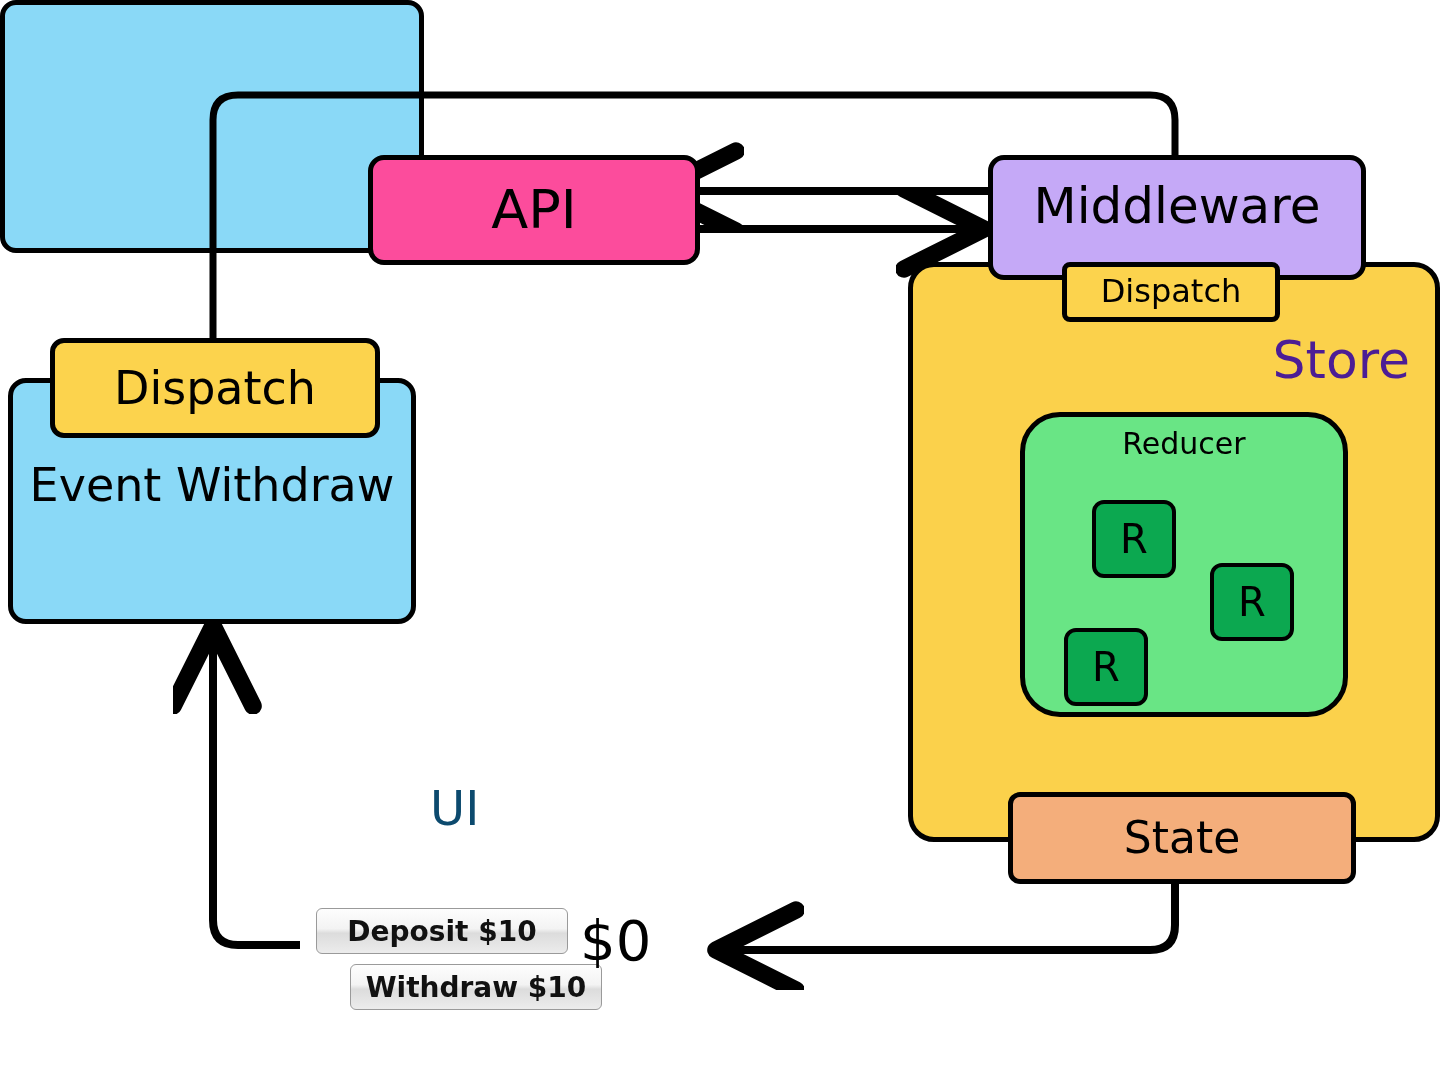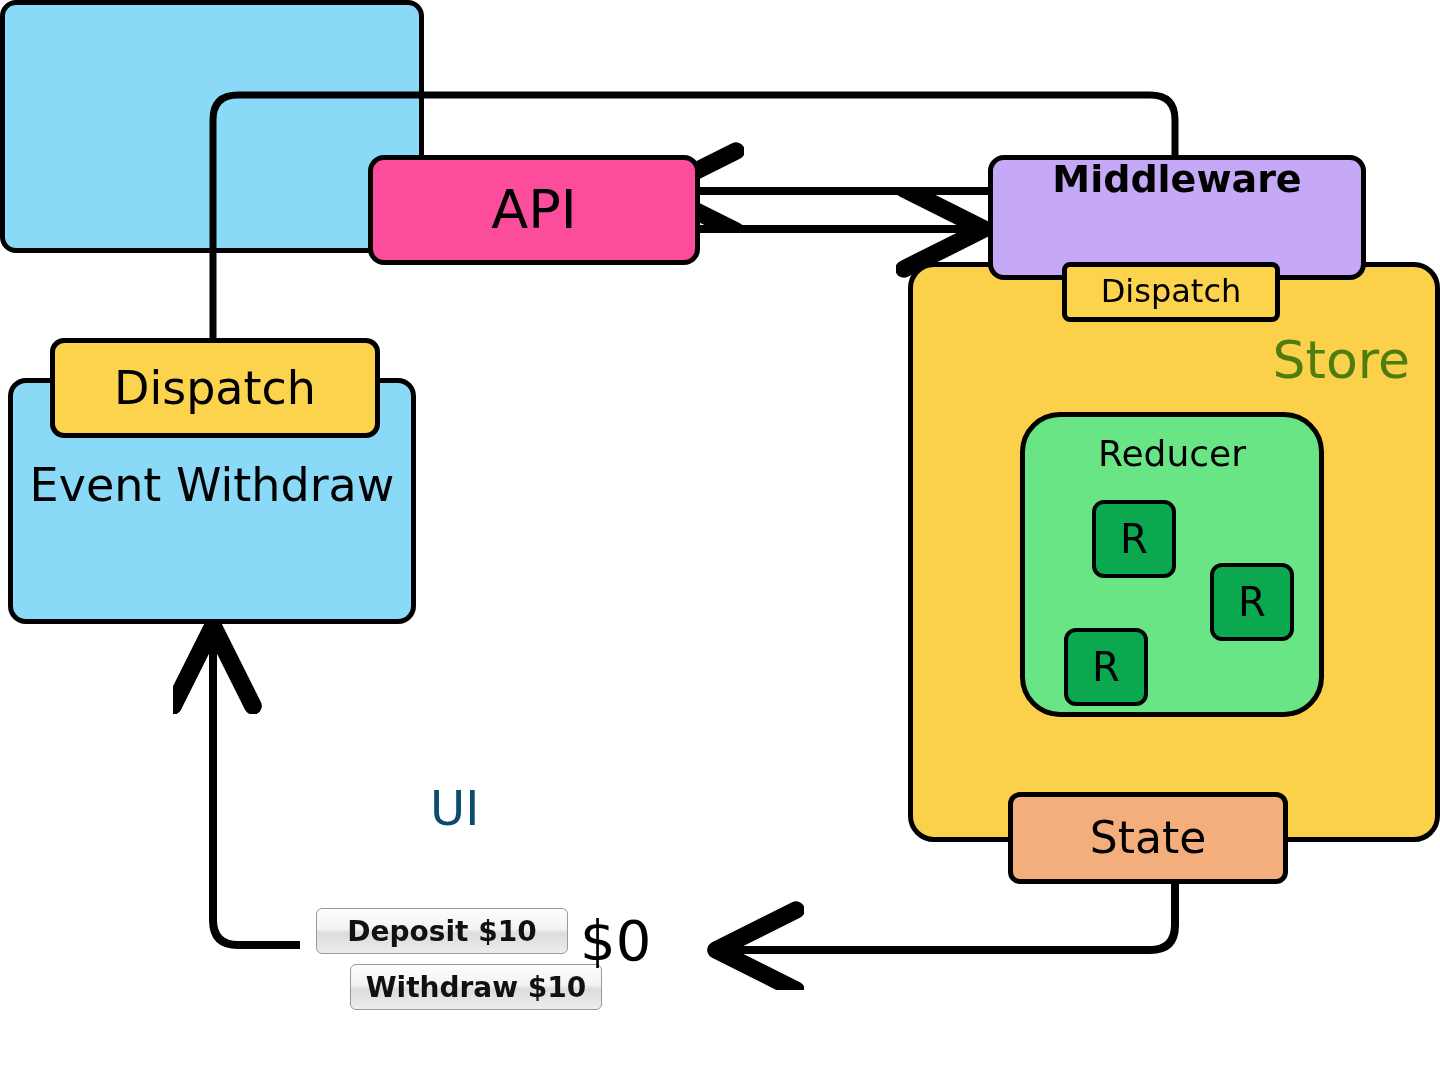--- a/index.html
+++ b/index.html
@@ -39,73 +39,73 @@
     left: 368px; top: 155px; width: 332px; height: 110px;
     background: var(--c-api);
     border-radius: 16px;
     font-size: 54px;
     z-index: 6;
   }
   .n-middleware {
     left: 988px; top: 155px; width: 378px; height: 125px;
     background: var(--c-middleware);
     border-radius: 16px;
-    font-size: 38px;
+    font-size: 50px;
     align-items: flex-start;
-    z-index: 6;
-    font-weight: bold;
+    padding-top: 20px;
+    z-index: 6;
   }
   .n-store {
     left: 908px; top: 262px; width: 532px; height: 580px;
     background: var(--c-store);
     border-radius: 26px;
     z-index: 3;
   }
   .n-store-label {
     position: absolute;
     right: 30px; top: 330px;
     font-size: 52px;
-    color: #4d7c0f;
+    color: #4c1d95;
     z-index: 5;
   }
   .n-dispatch-store {
     left: 1062px; top: 262px; width: 218px; height: 60px;
     background: var(--c-dispatch);
     border-radius: 8px;
     font-size: 32px;
     z-index: 7;
   }
   .n-reducer {
-    left: 1020px; top: 412px; width: 304px; height: 305px;
+    left: 1020px; top: 412px; width: 328px; height: 305px;
     background: var(--c-reducer);
     border-radius: 40px;
-    font-size: 36px;
+    font-size: 30px;
     align-items: flex-start;
-    padding-top: 18px;
+    padding-top: 11px;
     z-index: 5;
   }
   .rbox {
     position: absolute;
     box-sizing: border-box;
     border: 4px solid #000;
     background: var(--c-rbox);
     border-radius: 12px;
     display: flex;
     align-items: center;
     justify-content: center;
     font-size: 40px;
     color: #000;
     z-index: 6;
   }
   .rbox-1 { left: 1092px; top: 500px; width: 84px; height: 78px; }
   .rbox-2 { left: 1210px; top: 563px; width: 84px; height: 78px; }
   .rbox-3 { left: 1064px; top: 628px; width: 84px; height: 78px; }
 
   .n-state {
-    left: 1008px; top: 792px; width: 280px; height: 92px;
+    left: 1008px; top: 792px; width: 348px; height: 92px;
     background: var(--c-state);
     border-radius: 12px;
     font-size: 44px;
     z-index: 7;
   }
   .n-eventhandler {
     left: 8px; top: 378px; width: 408px; height: 246px;
     background: var(--c-ui);
     border-radius: 18px;
     font-size: 46px;

